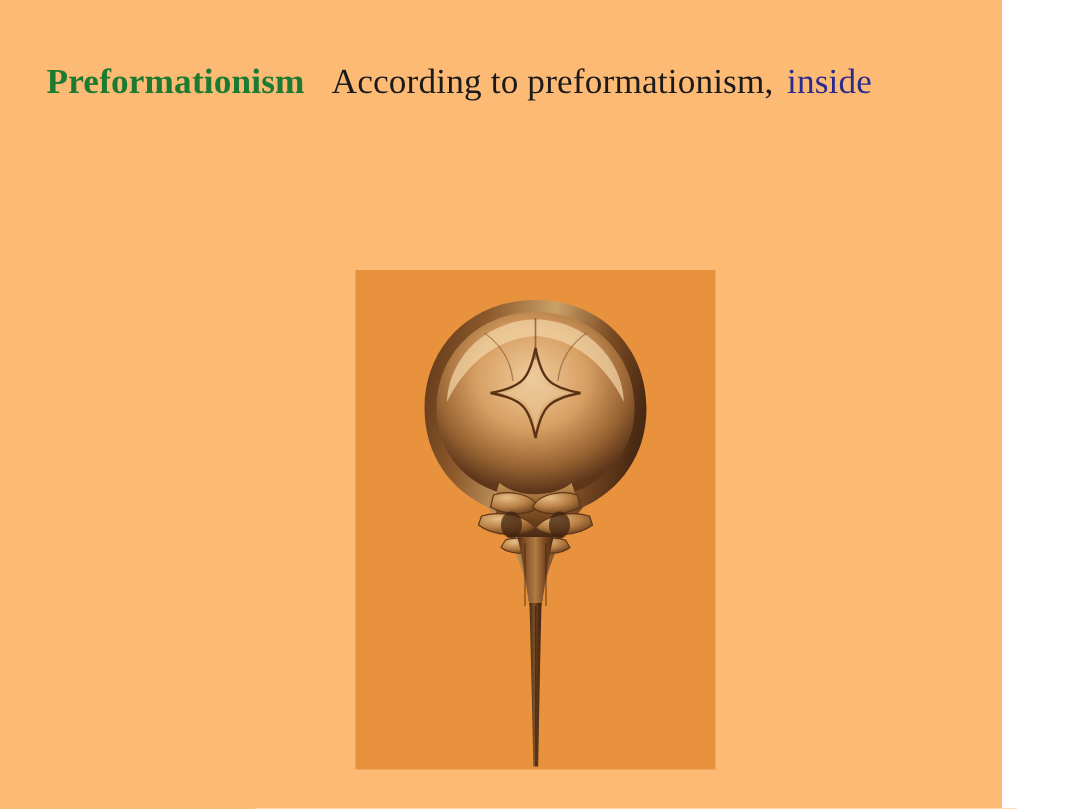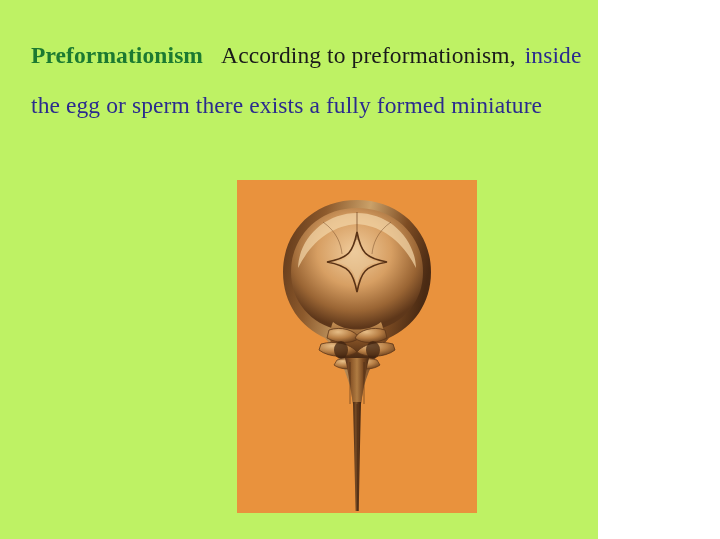--- a/index.html
+++ b/index.html
@@ -8,23 +8,23 @@
   }
   body {
     width: 720px;
     height: 539px;
     background: #ffffff;
     font-family: "Liberation Serif", "DejaVu Serif", serif;
     overflow: hidden;
   }
   #slide {
     position: relative;
-    width: 598px;
+    width: 668px;
     height: 539px;
-    background: #bef264;
+    background: #fdba74;
   }
 
   
   #text-block {
     position: absolute;
     left: 31px;
     top: 30px;
     width: 664px;
   }
   .text-line {
@@ -65,23 +65,20 @@
 <body>
 
 <div id="slide">
 
   <div id="text-block">
 
     <div class="text-line">
       <span class="term">Preformationism</span><span class="sp"></span><span class="sp"></span><span class="plain">According to preformationism,</span><span class="sp"></span><span class="accent">inside</span>
     </div>
 
-    <div class="text-line">
-      <span class="accent">the egg or sperm there exists a fully formed miniature</span>
-    </div>
 
 
   </div>
 
   <div id="figure-plate">
     <svg viewBox="0 0 240 333" xmlns="http://www.w3.org/2000/svg">
       <defs>
         <radialGradient id="headGrad" cx="48%" cy="36%" r="62%">
           <stop offset="0%" stop-color="#f0cc9c"></stop>
           <stop offset="45%" stop-color="#d79f63"></stop>

